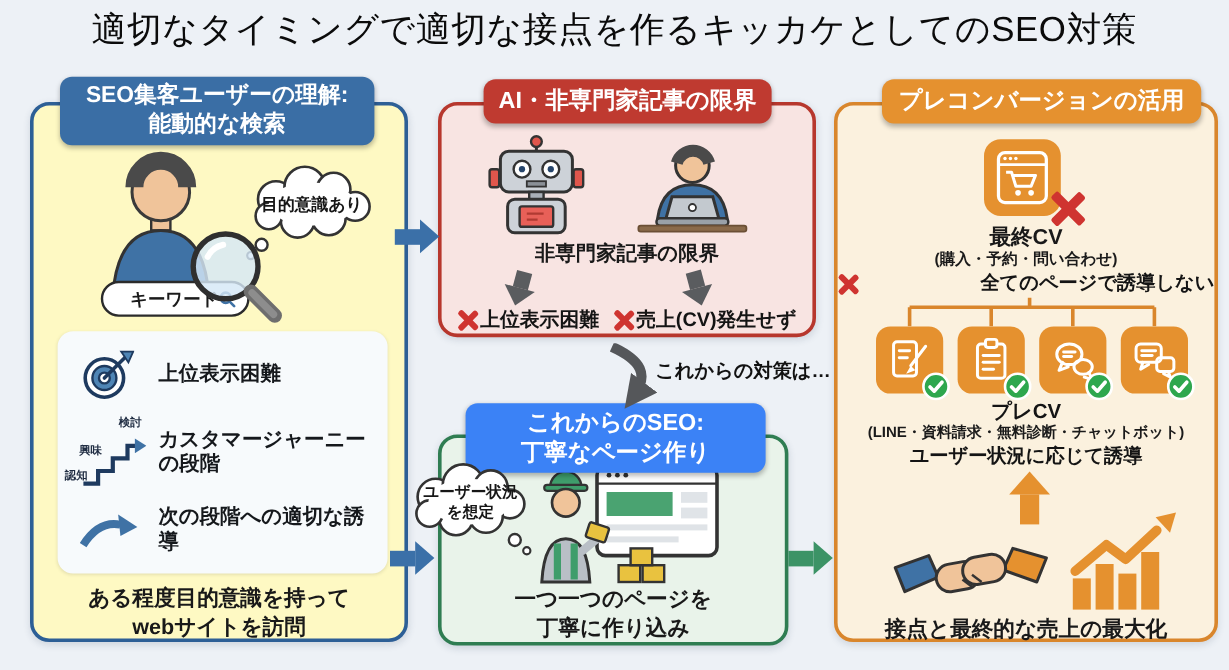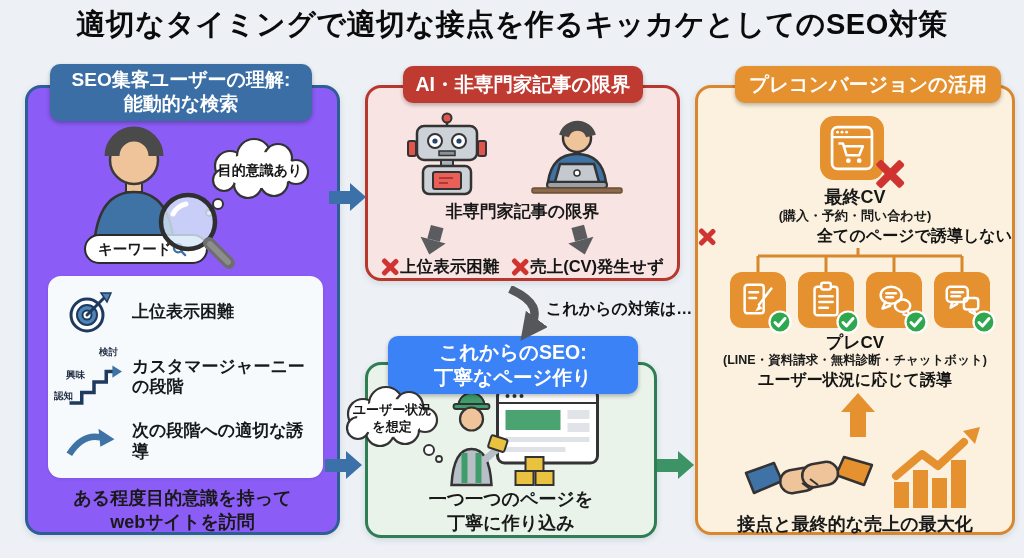--- a/index.html
+++ b/index.html
@@ -1,23 +1,23 @@
 <!DOCTYPE html>
 <html><head>
 <meta charset="utf-8">
 <style>
   * { margin:0; padding:0; box-sizing:border-box; }
   html,body { background:#edf1f6; font-family:"Liberation Sans","DejaVu Sans",sans-serif; }
   .stage { position:relative; width:1024px; height:558px; background:#edf1f6; overflow:hidden; }
 
   .title { position:absolute; top:5px; left:0; right:0; text-align:center;
-           font-size:29px; font-weight:700; color:#0b0b0b; letter-spacing:.5px; }
+           font-size:29px; font-weight:400; color:#0b0b0b; letter-spacing:.5px; }
 
   .panel { position:absolute; border-radius:16px; box-shadow:0 2px 6px rgba(40,60,90,.15); }
-  .panel-left   { left:25px;  top:85px;  width:315px; height:450px; background:#8b5cf6; border:3px solid #2d5f96; }
+  .panel-left   { left:25px;  top:85px;  width:315px; height:450px; background:#fef9c3; border:3px solid #2d5f96; }
   .panel-ai     { left:365px; top:85px;  width:315px; height:196px; background:#f8e4e2; border:3px solid #b7372d; }
   .panel-seo    { left:365px; top:362px; width:292px; height:176px; background:#e9f3ea; border:3px solid #2f7d52; }
   .panel-precv  { left:695px; top:85px;  width:320px; height:450px; background:#fbf1de; border:3px solid #d9862c; }
 
   .phead { position:absolute; z-index:6; color:#fff; text-align:center; font-weight:800;
            border-radius:10px; box-shadow:0 2px 4px rgba(0,0,0,.28); line-height:1.28; }
   .phead-left  { left:50px;  top:64px; width:262px; font-size:19px;   background:#3a6ea5; padding:4px 0; }
   .phead-ai    { left:403px; top:66px; width:240px; font-size:19.5px; background:#bf3a30; padding:6px 0; }
   .phead-seo   { left:388px; top:336px; width:250px; font-size:19.5px; background:#3b82f6; padding:4px 0; }
   .phead-precv { left:722px; top:66px; width:266px; font-size:19.5px; background:#e5912f; padding:6px 0;margin-left:13px; }
@@ -32,21 +32,21 @@
           border-radius:13px; box-shadow:0 1px 3px rgba(0,0,0,.10);
           display:flex; flex-direction:column; justify-content:space-around; padding:8px 6px 8px 10px; }
   .card-row { display:flex; align-items:center; gap:10px; }
   .card-icon { flex:0 0 64px; width:64px; display:flex; justify-content:center; align-items:center; position:relative; }
   .card-label { font-size:17px; font-weight:700; color:#15181c; line-height:1.22; }
   .stair-lab { position:absolute; font-size:9.5px; font-weight:700; color:#1f2c42; white-space:nowrap; }
   .stair-0 { left:-4px; bottom:3px; } .stair-1 { left:8px; top:21px; } .stair-2 { right:4px; top:-2px; }
 
   .pill { position:absolute; left:56px; top:146px; width:124px; height:30px; background:#fff;
           border:2.5px solid #2b2b2b; border-radius:16px; z-index:2;
-          display:flex; align-items:center; justify-content:flex-start; padding:0 9px 0 12px;
+          display:flex; align-items:center; justify-content:flex-end; padding:0 9px 0 12px;
           font-size:14.5px; font-weight:800; color:#1a1a1a; }
   .bubble-text { position:absolute; z-index:2; text-align:center; font-weight:800; color:#161616; width:100%; }
 
   
   .xmark { display:inline-block; position:relative; width:17px; height:17px; flex:0 0 17px; }
   .xmark::before,.xmark::after { content:""; position:absolute; left:50%; top:50%; width:4.5px; height:21px;
       background:#cf3430; border-radius:2px; transform:translate(-50%,-50%) rotate(45deg); }
   .xmark::after { transform:translate(-50%,-50%) rotate(-45deg); }
   .xmark.big { width:28px; height:28px; }
   .xmark.big::before,.xmark.big::after { width:7.5px; height:34px; }

